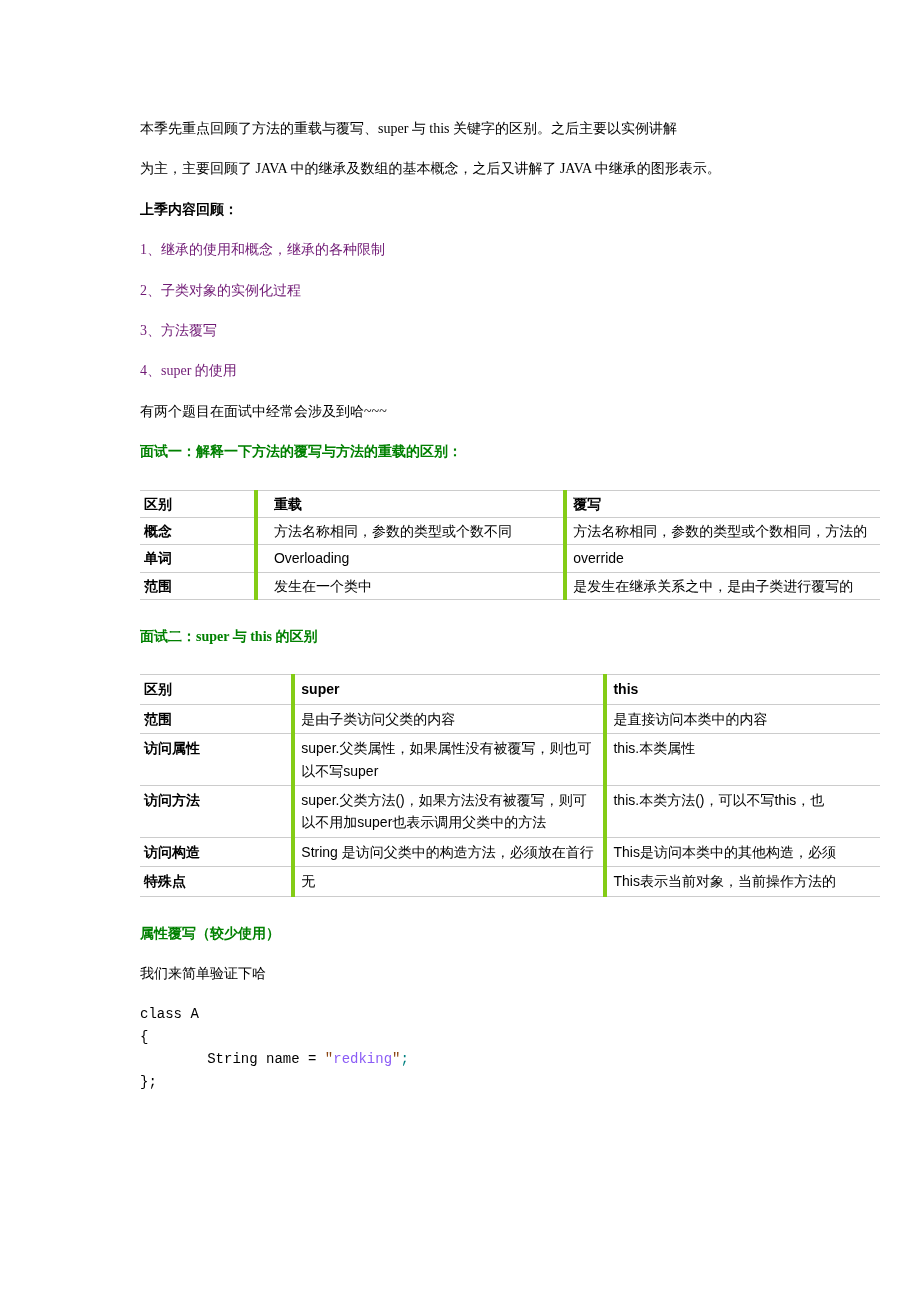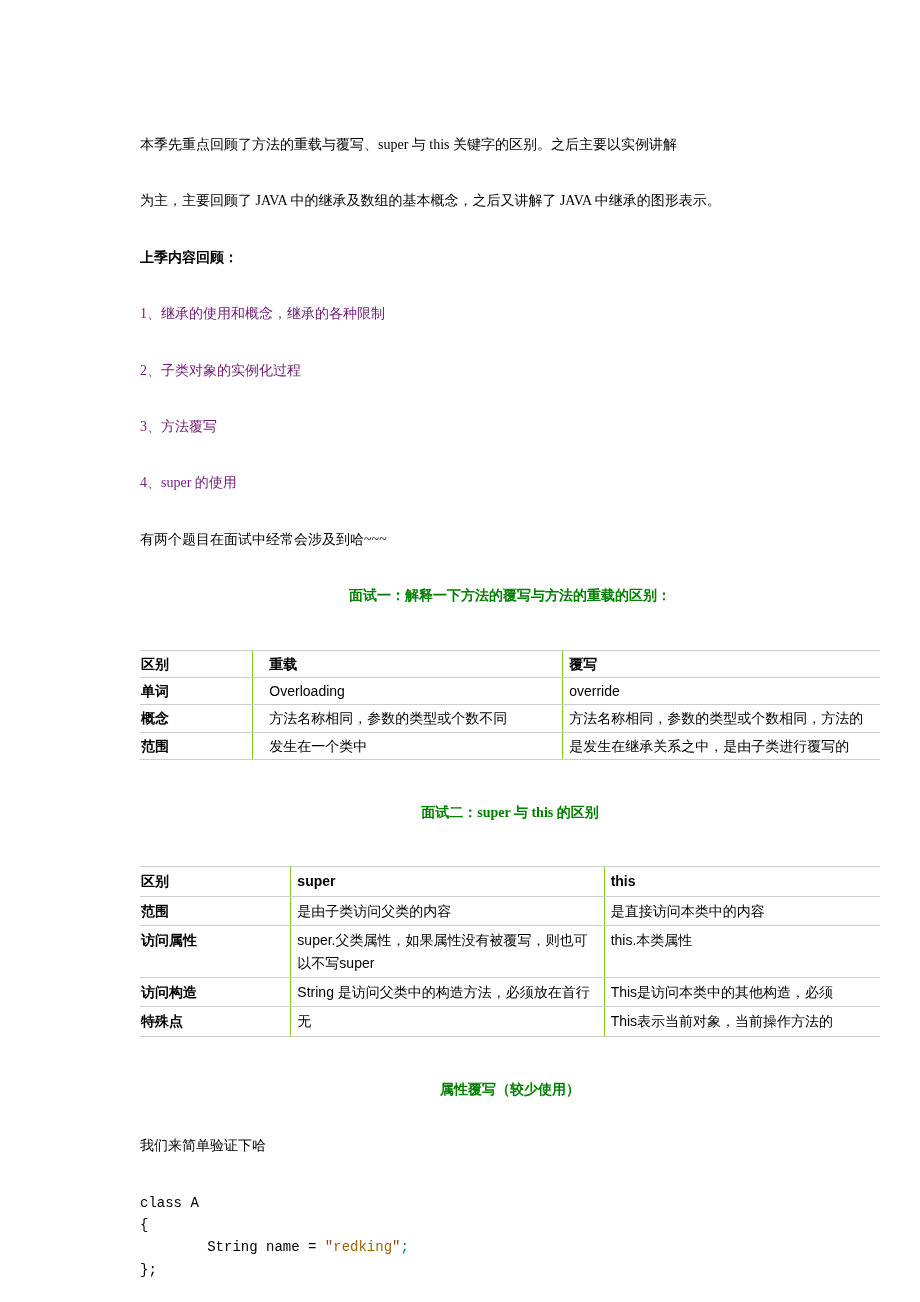--- a/index.html
+++ b/index.html
@@ -7,45 +7,45 @@
     font-size: 14px;
     line-height: 1.6;
     color: #000;
     background: #fff;
     margin: 0;
     padding: 100px 40px 40px 140px;
     width: 920px;
     box-sizing: border-box;
   }
   p {
-    margin: 34px 0;
+    margin: 18px 0;
   }
   .bold { font-weight: bold; }
   .purple { color: #701a75; }
-  .green { color: #008000; text-align: center; }
+  .green { color: #008000; }
   .blue { color: #000000; }
   .brown { color: #8b4513; }
   .teal { color: #008080; }
-  .red { color: #a16207; }
+  .red { color: #8b5cf6; }
   .code-section {
     font-family: "Courier New", monospace;
     font-size: 14px;
     line-height: 1.6;
     margin-top: 8px;
   }
   table {
     border-collapse: collapse;
     margin: 8px 0 8px -6px;
     font-family: "SimSun", "Microsoft YaHei", sans-serif;
     font-size: 14px;
   }
   td {
     border-top: 1px solid #ccc;
     border-bottom: 1px solid #ccc;
-    border-left: 1px solid #84cc16;
+    border-left: 4px solid #84cc16;
     padding: 2px 6px;
     vertical-align: top;
     text-align: left;
   }
   .th {
     font-weight: bold;
   }
   .t1 .c1 { width: 118px; }
   .t1 .c2 { width: 316px; padding-left: 16px; }
   .t1 .c3 { width: 340px; }
@@ -74,28 +74,28 @@
 
 <div class="clip">
 <table class="t1">
   <tbody>
         <tr>
     <td class="th c1">区别</td>
     <td class="th c2">重载</td>
     <td class="th c3">覆写</td>
   </tr>
   <tr>
+    <td class="th c1">概念</td>
+    <td class="c2">方法名称相同，参数的类型或个数不同</td>
+    <td class="c3">方法名称相同，参数的类型或个数相同，方法的</td>
+  </tr>
+  <tr>
     <td class="th c1">单词</td>
     <td class="c2">Overloading</td>
     <td class="c3">override</td>
-  </tr>
-  <tr>
-    <td class="th c1">概念</td>
-    <td class="c2">方法名称相同，参数的类型或个数不同</td>
-    <td class="c3">方法名称相同，参数的类型或个数相同，方法的</td>
   </tr>
   <tr>
     <td class="th c1">范围</td>
     <td class="c2">发生在一个类中</td>
     <td class="c3">是发生在继承关系之中，是由子类进行覆写的</td>
   </tr>
 </tbody>
     </table>
 </div>
 
@@ -113,20 +113,25 @@
     <td class="th c1">范围</td>
     <td class="c2">是由子类访问父类的内容</td>
     <td class="c3">是直接访问本类中的内容</td>
   </tr>
   <tr>
     <td class="th c1">访问属性</td>
     <td class="c2">super.父类属性，如果属性没有被覆写，则也可以不写super</td>
     <td class="c3">this.本类属性</td>
   </tr>
   <tr>
+    <td class="th c1">访问方法</td>
+    <td class="c2">super.父类方法()，如果方法没有被覆写，则可以不用加super也表示调用父类中的方法</td>
+    <td class="c3">this.本类方法()，可以不写this，也</td>
+  </tr>
+  <tr>
     <td class="th c1">访问构造</td>
     <td class="c2">String 是访问父类中的构造方法，必须放在首行</td>
     <td class="c3">This是访问本类中的其他构造，必须</td>
   </tr>
   <tr>
     <td class="th c1">特殊点</td>
     <td class="c2">无</td>
     <td class="c3">This表示当前对象，当前操作方法的</td>
   </tr>
 </tbody>

